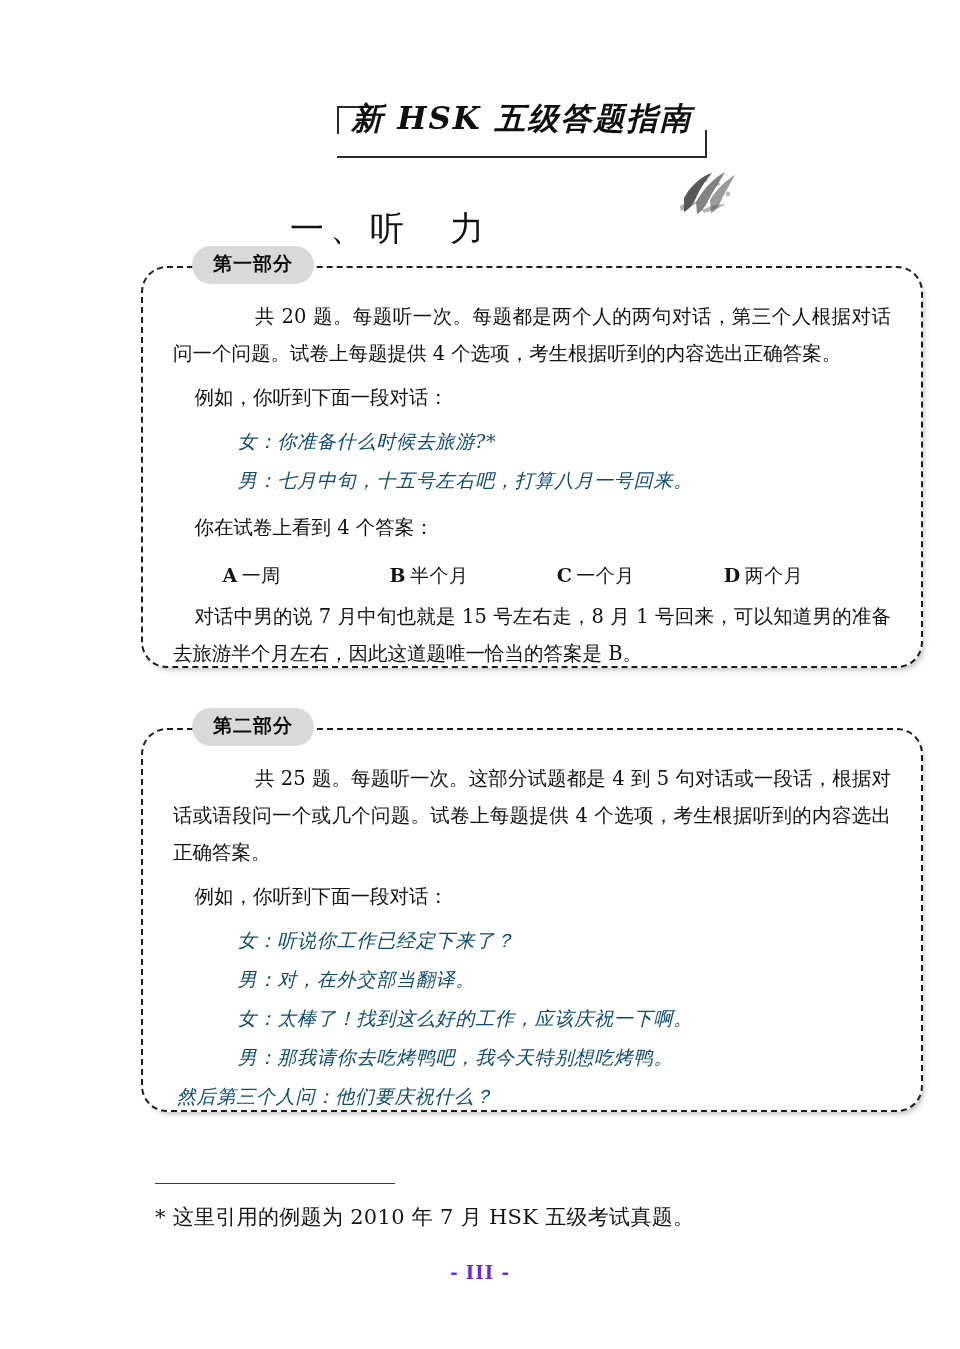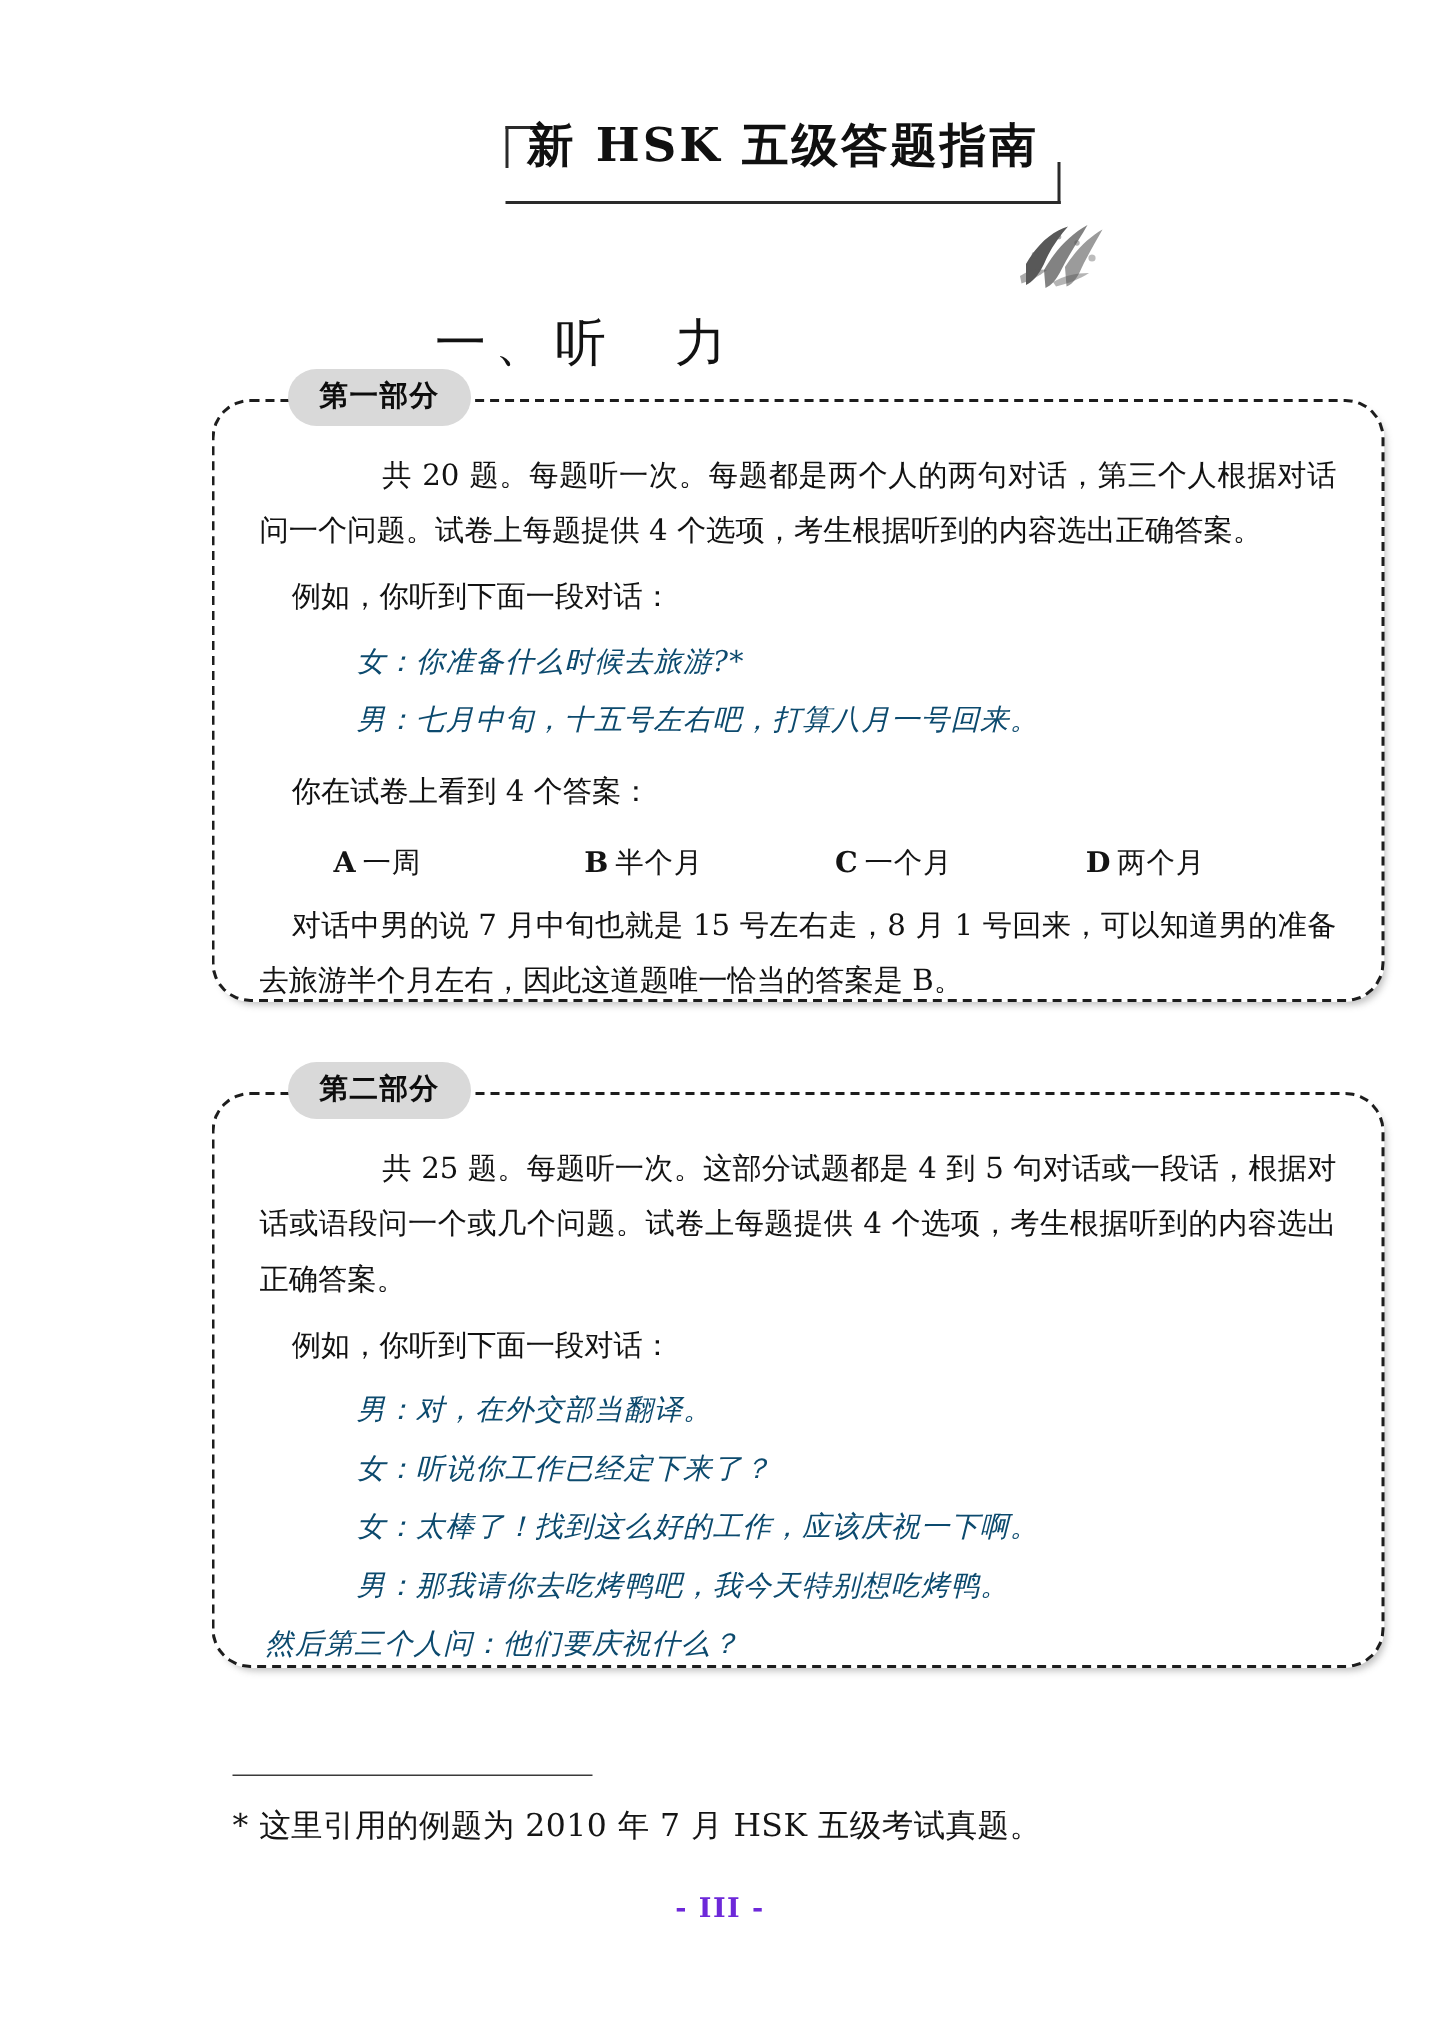--- a/index.html
+++ b/index.html
@@ -19,23 +19,24 @@
   .page {
     position: absolute;
     inset: 0;
     padding: 0;
   }
 
   
   .title-zone {
     position: absolute;
     left: 0;
-    top: 68px;
+    top: 90px;
     width: 884px;
     height: 80px;
+    font-style: italic;
   }
   .title-frame {
     position: absolute;
     left: 337px;
     top: 16px;
     width: 370px;
     height: 52px;
   }
   .title-frame .corner-tl {
     position: absolute;
@@ -271,22 +272,22 @@
       </div>
       <p class="para indent1">对话中男的说 7 月中旬也就是 15 号左右走，8 月 1 号回来，可以知道男的准备去旅游半个月左右，因此这道题唯一恰当的答案是 B。</p>
     </div>
   </div>
 
   <div class="exam-box" id="box-part2">
     <div class="badge">第二部分</div>
     <div class="box-body">
       <p class="para indent2">共 25 题。每题听一次。这部分试题都是 4 到 5 句对话或一段话，根据对话或语段问一个或几个问题。试卷上每题提供 4 个选项，考生根据听到的内容选出正确答案。</p>
       <p class="para indent1">例如，你听到下面一段对话：</p>
+      <p class="dialog">女：听说你工作已经定下来了？</p>
       <p class="dialog">男：对，在外交部当翻译。</p>
-      <p class="dialog">女：听说你工作已经定下来了？</p>
       <p class="dialog">女：太棒了！找到这么好的工作，应该庆祝一下啊。</p>
       <p class="dialog">男：那我请你去吃烤鸭吧，我今天特别想吃烤鸭。</p>
       <p class="dialog q-line-2">然后第三个人问：他们要庆祝什么？</p>
     </div>
   </div>
 
   <div class="footnote-rule"></div>
   <div class="footnote">* 这里引用的例题为 2010 年 7 月 HSK 五级考试真题。</div>
 
   <div class="page-number">- III -</div>

